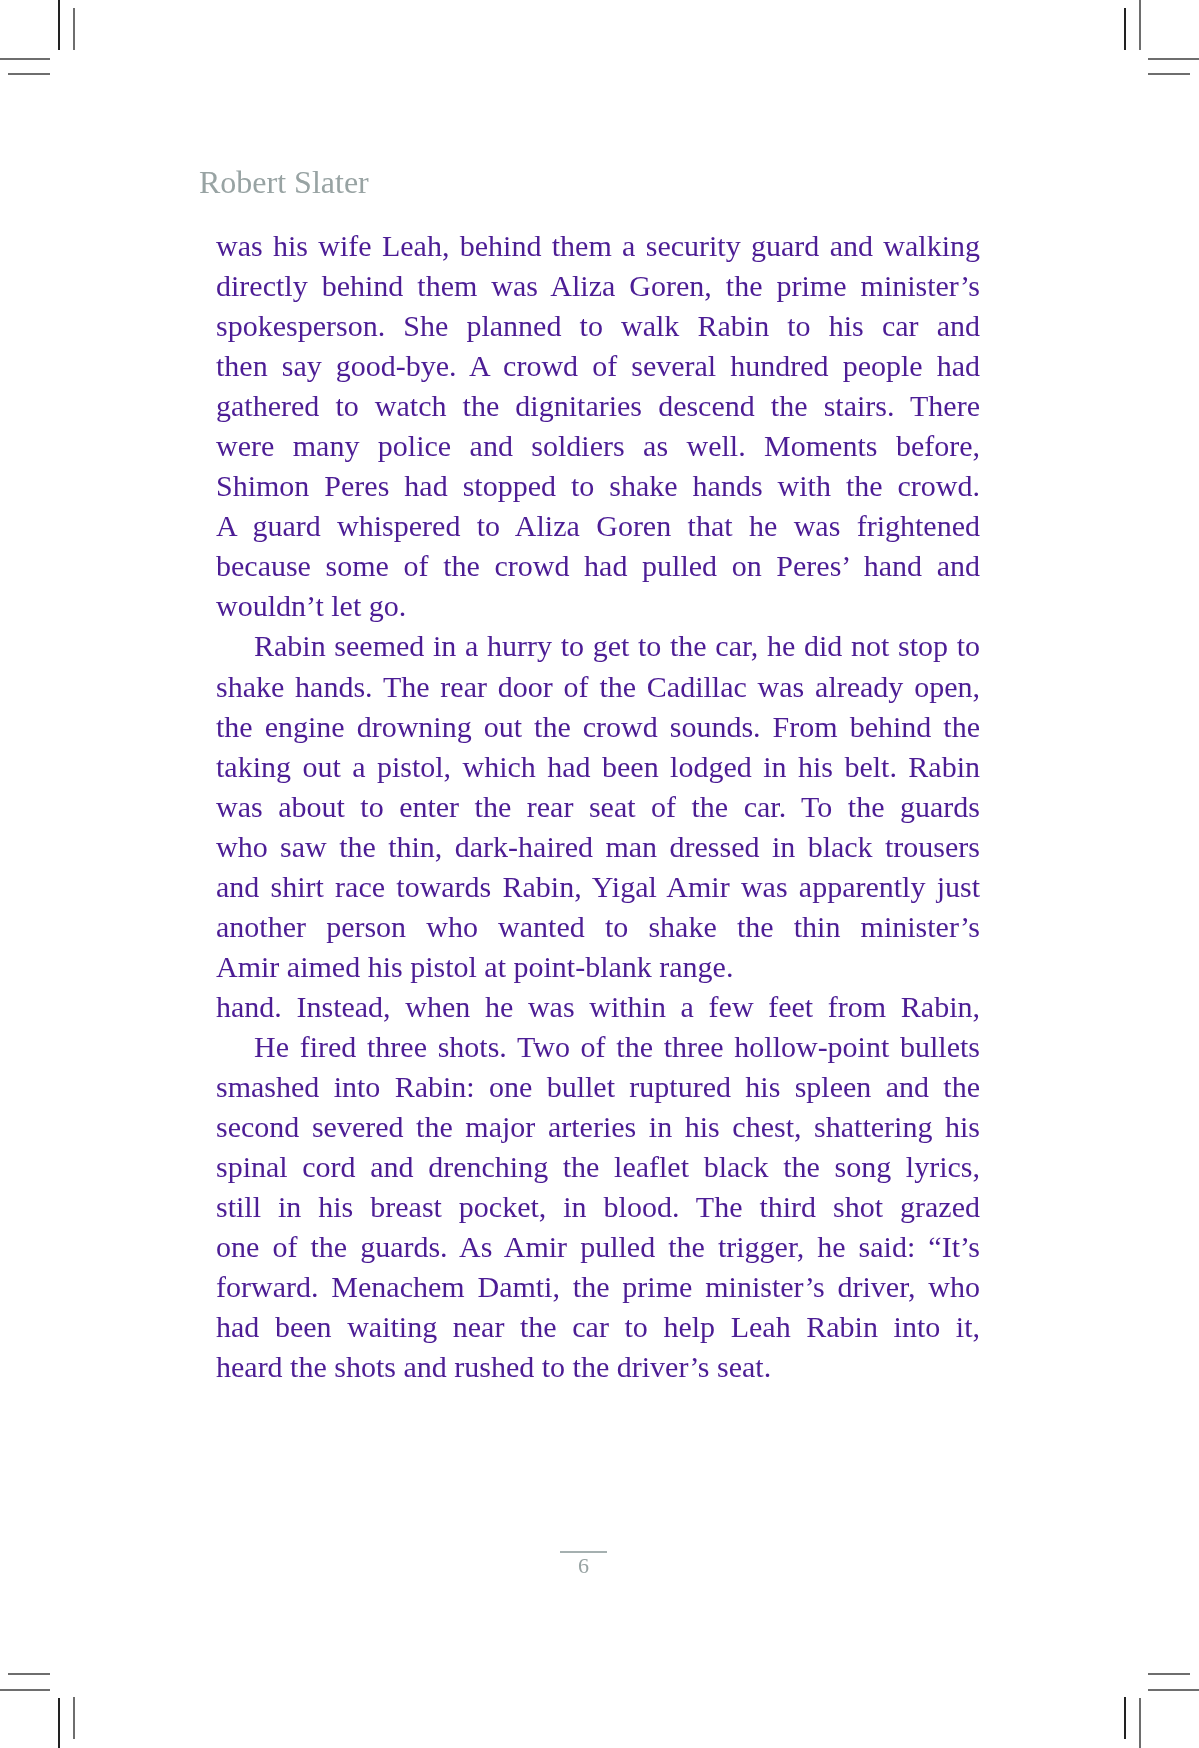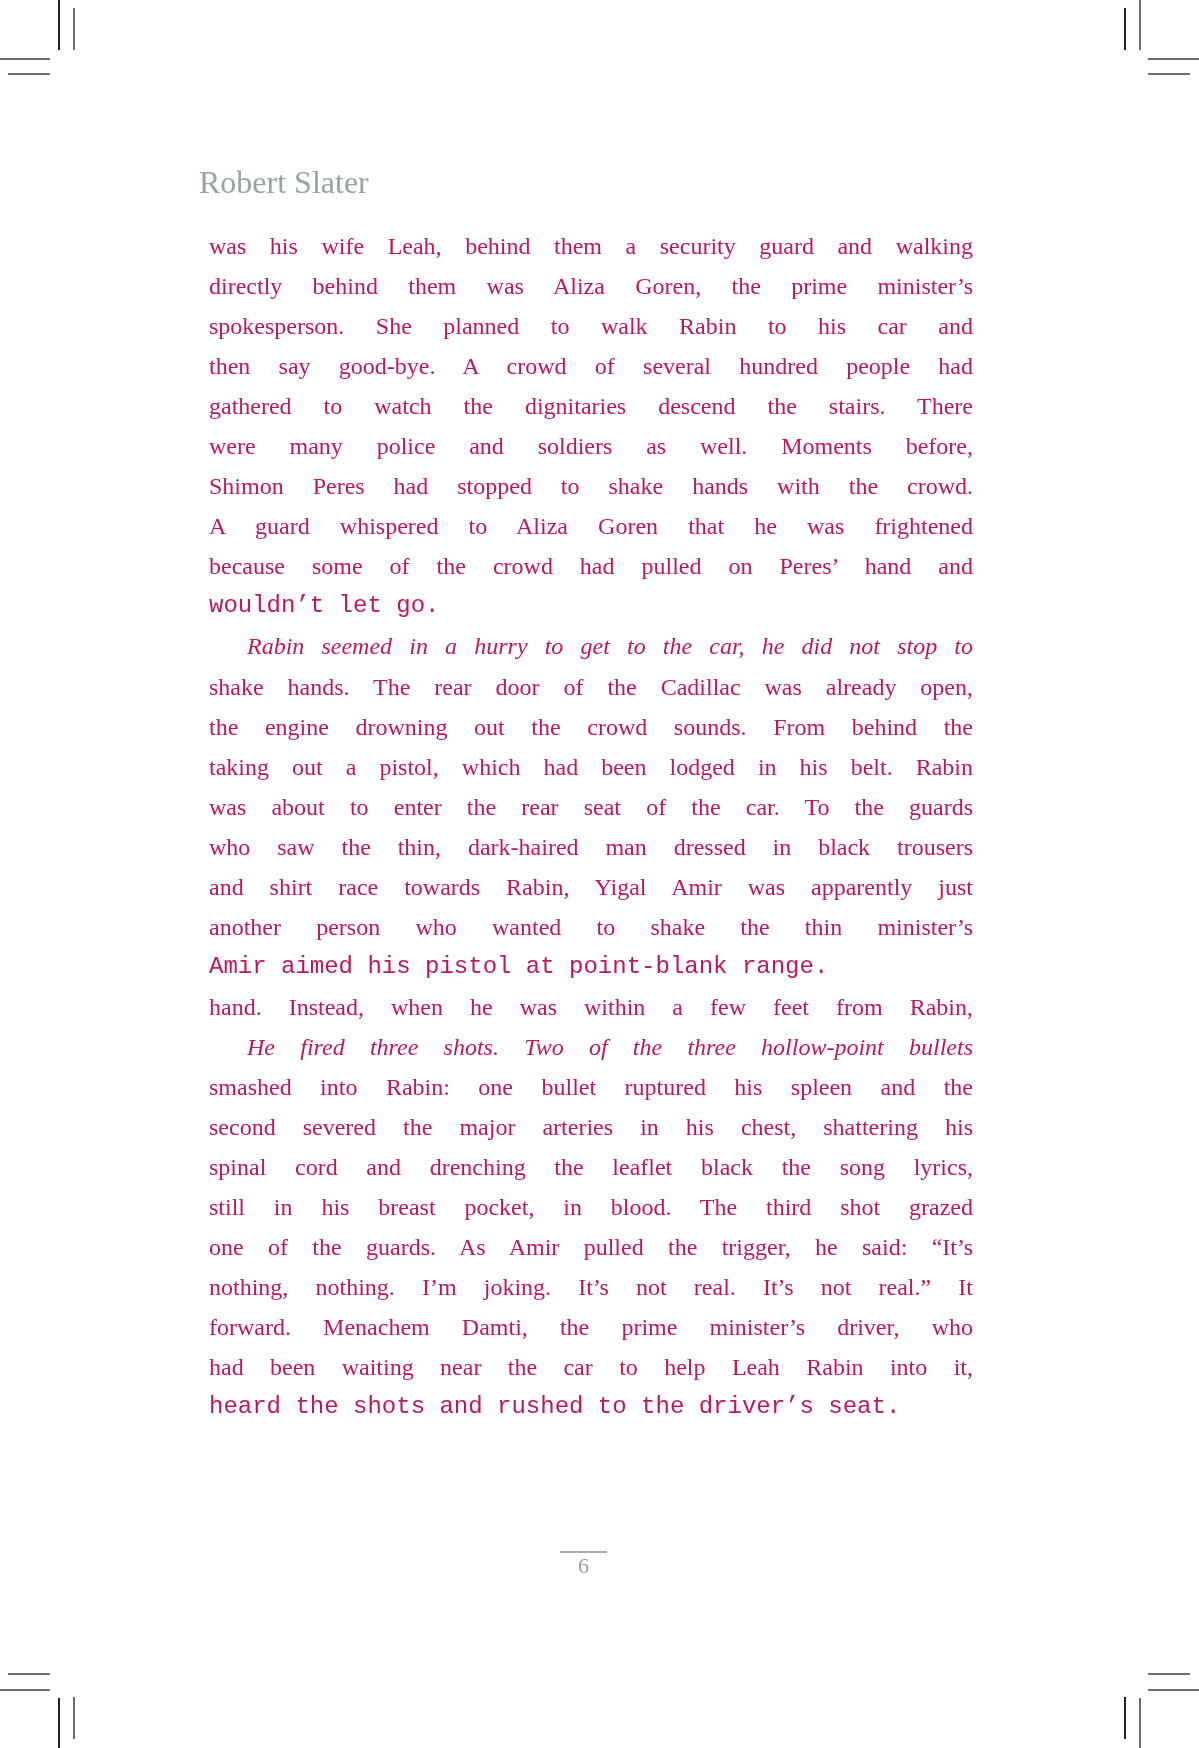--- a/index.html
+++ b/index.html
@@ -18,36 +18,36 @@
     .running-head {
       position: absolute;
       left: 199px; top: 167px;
       font-size: 32px;
       color: #98a3a3;
       line-height: 30px;
       white-space: nowrap;
     }
     .body-text {
       position: absolute;
-      left: 209px; top: 226px;
+      left: 216px; top: 226px;
       width: 764px;
-      color: #be185d;
-      font-size: 24px;
+      color: #4c1d95;
+      font-size: 30px;
       line-height: 40.05px;
     }
     .line {
       display: block;
       height: 40.05px;
       white-space: nowrap;
       text-align: justify;
       text-align-last: justify;
       overflow: visible;
     }
-    .line.last { text-align-last: left; text-align: right; font-family: Liberation Mono, monospace; }
-    .line.indent { padding-left: 38px; font-style: italic; }
+    .line.last { text-align-last: left; text-align: right; }
+    .line.indent { padding-left: 38px; }
     .folio-rule {
       position: absolute;
       left: 560px; top: 1551px;
       width: 47px; height: 2px;
       background: #a5b0b0;
     }
     .folio {
       position: absolute;
       left: 560px; top: 1553px;
       width: 47px;
@@ -102,20 +102,19 @@
   <span class="line">and shirt race towards Rabin, Yigal Amir was apparently just</span>
   <span class="line">another person who wanted to shake the thin minister’s</span>
   <span class="line last">Amir aimed his pistol at point-blank range.</span>
   <span class="line">hand. Instead, when he was within a few feet from Rabin,</span>
   <span class="line indent">He fired three shots. Two of the three hollow-point bullets</span>
   <span class="line">smashed into Rabin: one bullet ruptured his spleen and the</span>
   <span class="line">second severed the major arteries in his chest, shattering his</span>
   <span class="line">spinal cord and drenching the leaflet black the song lyrics,</span>
   <span class="line">still in his breast pocket, in blood. The third shot grazed</span>
   <span class="line">one of the guards. As Amir pulled the trigger, he said: “It’s</span>
-  <span class="line">nothing, nothing. I’m joking. It’s not real. It’s not real.” It</span>
   <span class="line">forward. Menachem Damti, the prime minister’s driver, who</span>
   <span class="line">had been waiting near the car to help Leah Rabin into it,</span>
   <span class="line last">heard the shots and rushed to the driver’s seat.</span>
 </div>
 
 <div class="folio-rule"></div>
 <div class="folio">6</div>
 
 </body></html>

